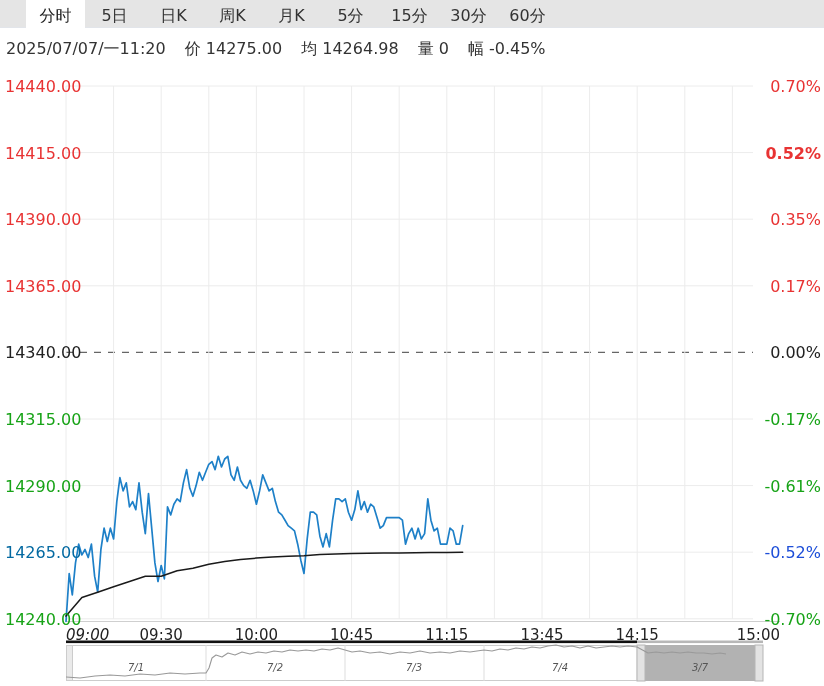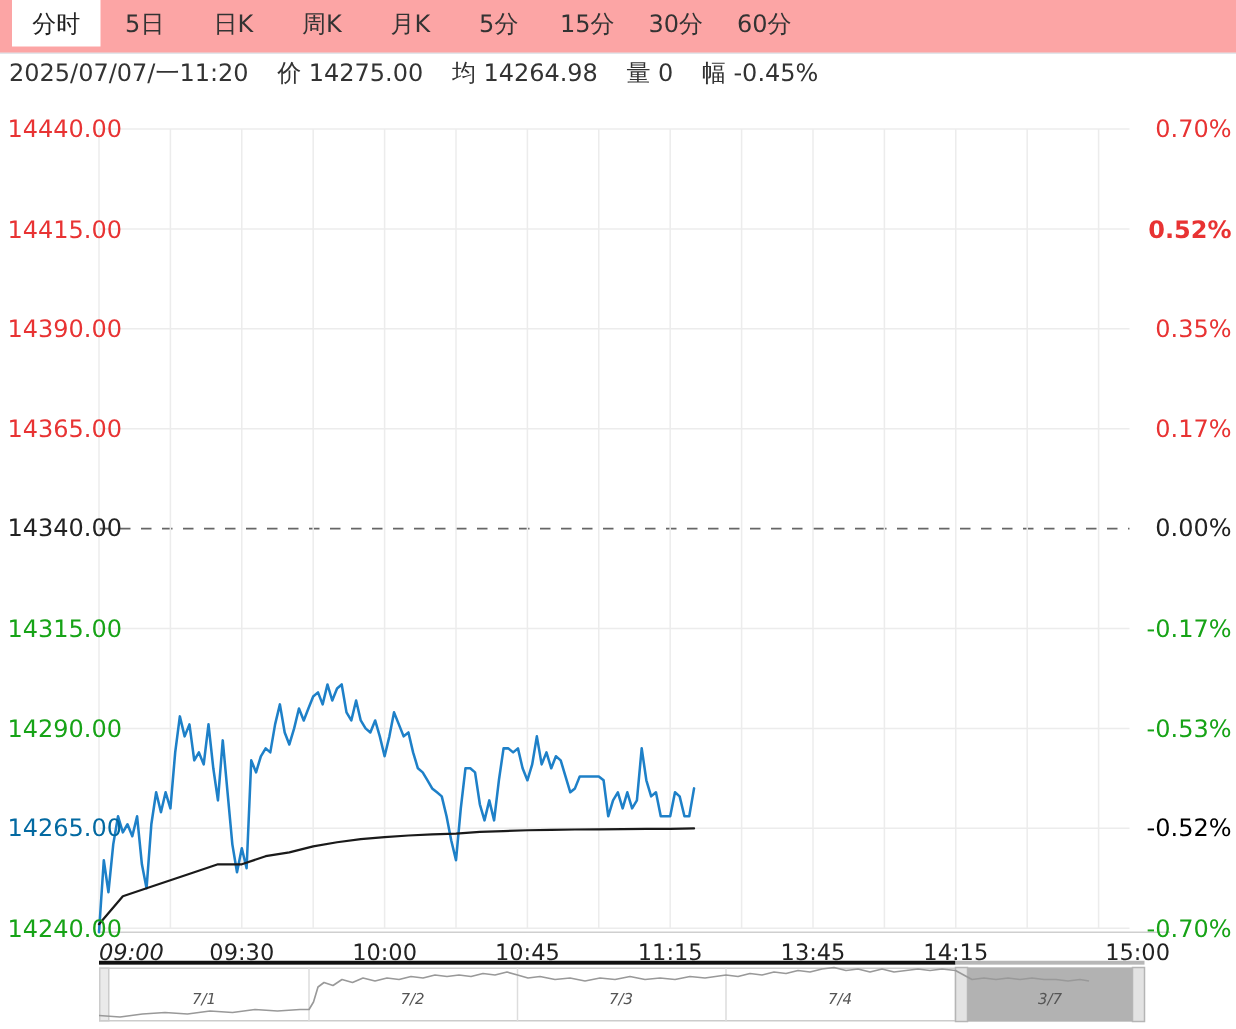--- a/index.html
+++ b/index.html
@@ -1,20 +1,20 @@
 <!DOCTYPE html>
 <html><head>
 <meta charset="utf-8">
 <style>
   html,body{margin:0;padding:0;background:#fff;}
   .stage{position:relative;width:824px;height:686px;background:#fff;overflow:hidden;
          font-family:"DejaVu Sans","Liberation Sans",sans-serif;-webkit-font-smoothing:antialiased;}
   
-  .tabbar{position:absolute;top:0;left:0;right:0;height:36px;background:#fca5a5;
-          border-bottom:1px solid #e2e5ea;display:flex;padding-left:8px;box-sizing:border-box;}
+  .tabbar{position:absolute;top:0;left:0;right:0;height:28px;background:#e5e5e5;
+          border-bottom:1px solid #e2e5ea;display:flex;padding-left:26px;box-sizing:border-box;}
   .tab{width:59px;height:31px;line-height:31px;text-align:center;font-size:16px;color:#333;cursor:pointer;flex:0 0 auto;}
   .tab.active{background:#fff;color:#222;}
   
   .infobar{position:absolute;top:39px;left:6px;font-size:16px;color:#333;white-space:nowrap;}
   .infobar .seg{margin-right:14px;}
   .infobar .lbl{margin-right:5px;}
   
   svg.chart{position:absolute;top:0;left:0;}
   
   .ylab{position:absolute;font-size:16px;transform:translateY(-50%);white-space:nowrap;}
@@ -98,22 +98,22 @@
       <div class="ylab" style="left: 5px; top: 419px; color: rgb(23, 163, 23);">14315.00</div>
       <div class="ylab" style="left: 5px; top: 485.6px; color: rgb(23, 163, 23);">14290.00</div>
       <div class="ylab" style="left: 5px; top: 552.2px; color: #0369a1; text-align: right;">14265.00</div>
       <div class="ylab" style="left: 5px; top: 618.8px; color: rgb(23, 163, 23);">14240.00</div>
       <div class="ylab right" style="right: 3px; top: 86px; color: rgb(232, 51, 51);">0.70%</div>
       <div class="ylab right" style="right: 3px; top: 152.6px; color: rgb(232, 51, 51); font-weight: bold;">0.52%</div>
       <div class="ylab right" style="right: 3px; top: 219.2px; color: rgb(232, 51, 51);">0.35%</div>
       <div class="ylab right" style="right: 3px; top: 285.8px; color: rgb(232, 51, 51); text-align: center;">0.17%</div>
       <div class="ylab right" style="right: 3px; top: 352.4px; color: rgb(34, 34, 34);">0.00%</div>
       <div class="ylab right" style="right: 3px; top: 419px; color: rgb(23, 163, 23);">-0.17%</div>
-      <div class="ylab right" style="right: 3px; top: 485.6px; color: rgb(23, 163, 23);">-0.53%</div>
-      <div class="ylab right" style="right: 3px; top: 552.2px; color: #000000;">-0.52%</div>
+      <div class="ylab right" style="right: 3px; top: 485.6px; color: rgb(23, 163, 23);">-0.61%</div>
+      <div class="ylab right" style="right: 3px; top: 552.2px; color: #1d4ed8;">-0.52%</div>
       <div class="ylab right" style="right: 3px; top: 618.8px; color: rgb(23, 163, 23);">-0.70%</div>
       <div class="xlab" style="left: 66px; font-style: italic;">09:00</div>
       <div class="xlab" style="left: 161.2px; transform: translateX(-50%);">09:30</div>
       <div class="xlab" style="left: 256.4px; transform: translateX(-50%);">10:00</div>
       <div class="xlab" style="left: 351.6px; transform: translateX(-50%);">10:45</div>
       <div class="xlab" style="left: 446.8px; transform: translateX(-50%);">11:15</div>
       <div class="xlab" style="left: 542px; transform: translateX(-50%);">13:45</div>
       <div class="xlab" style="left: 637.2px; transform: translateX(-50%);">14:15</div>
       <div class="xlab" style="left: 780px; transform: translateX(-100%);">15:00</div>
     </div>

